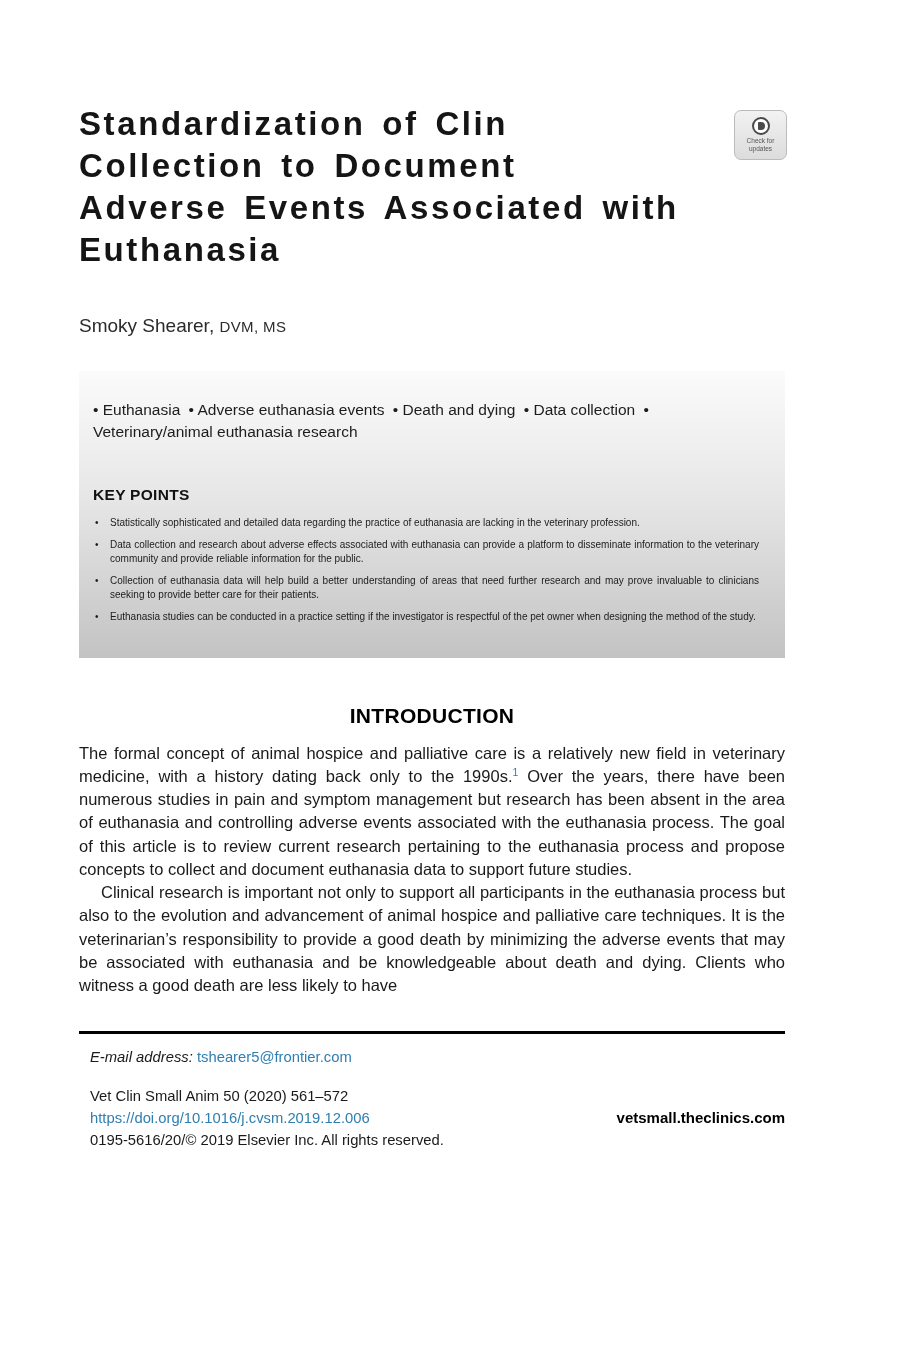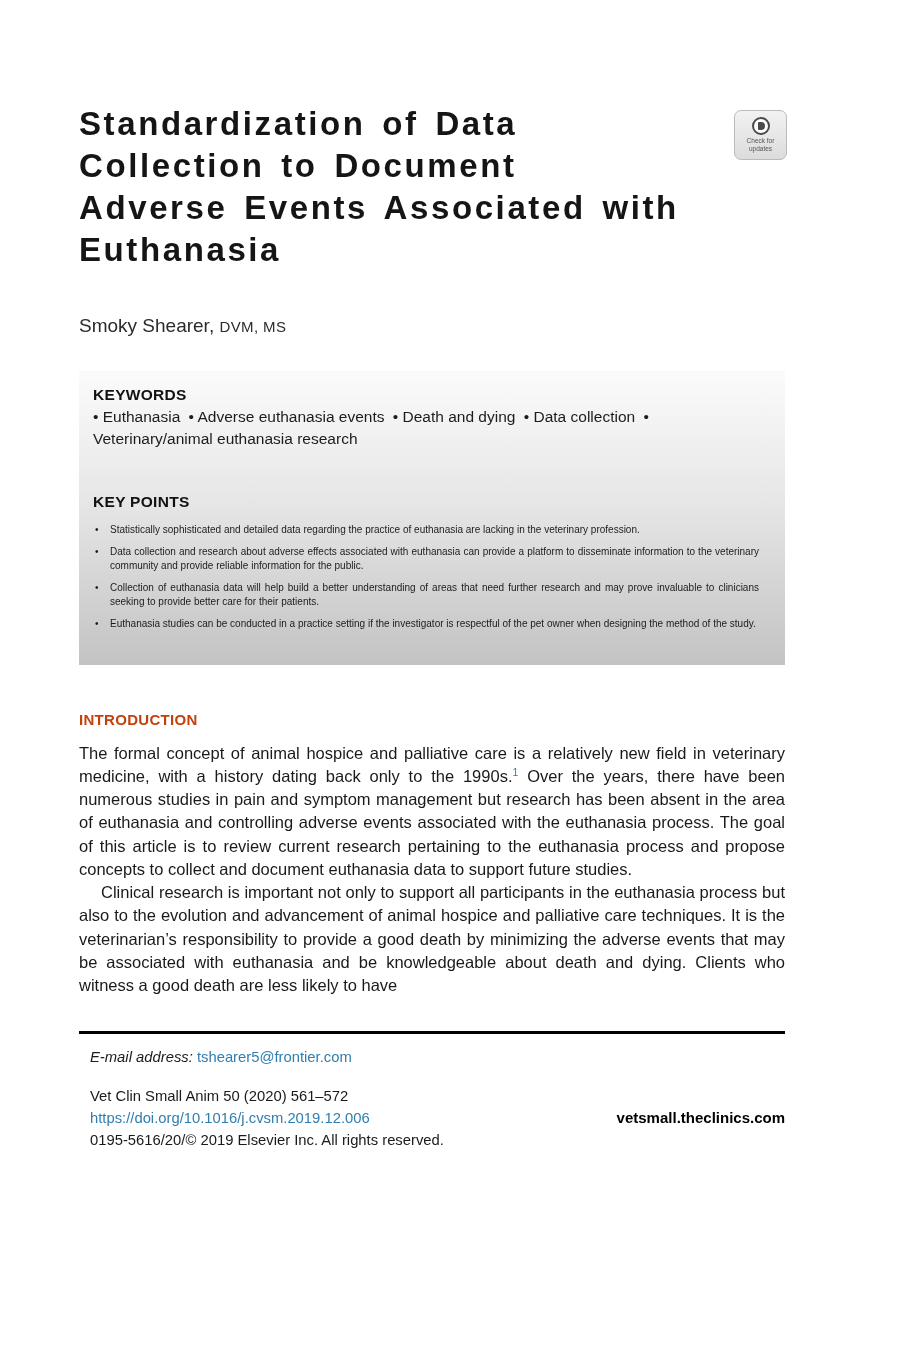--- a/index.html
+++ b/index.html
@@ -90,21 +90,21 @@
     background: linear-gradient(180deg, #fbfbfb 0%, #e6e6e6 45%, #c3c3c3 100%);
     padding: 15px 26px 26px 14px;
   }
   .box-heading {
     font-size: 15.5px;
     font-weight: 700;
     letter-spacing: 0.3px;
     color: #111111;
   }
   .keywords-list {
-    margin-top: 2px;
+    margin-top: 13px;
     font-size: 15.5px;
     line-height: 1.45;
     color: #1c1c1c;
     max-width: 660px;
   }
   .kw-item { white-space: normal; margin-right: 4px; }
   .keypoints-heading { margin-top: 42px; }
   .keypoints-list {
     margin-top: 12px;
     list-style: none;
@@ -121,24 +121,25 @@
   .keypoints-list li::before {
     content: "\2022";
     position: absolute;
     left: 2px;
     top: 0;
   }
 
   
   .section-heading {
     margin-top: 46px;
-    font-size: 15px;
+    font-size: 21px;
     font-weight: 700;
     letter-spacing: 0.3px;
-    color: #c2410c;
+    color: #000000;
+    text-align: center;
   }
   .body-para {
     margin-top: 14px;
     font-size: 16.5px;
     line-height: 1.41;
     text-align: justify;
     color: #1a1a1a;
   }
   .body-para.indent {
     margin-top: 0;
@@ -194,33 +195,32 @@
 <body>
 
 <div class="page">
 
   <div class="check-badge">
     <span class="logo-circle"></span>
     <span class="badge-text">Check for updates</span>
   </div>
 
   <h1 class="title">
-    <div>Standardization of Data</div>
+    <div>Standardization of Clin</div>
     <div>Collection to Document</div>
     <div>Adverse Events Associated with</div>
     <div>Euthanasia</div>
   </h1>
 
   <div class="author-line">
     <span>Smoky Shearer,</span>
     <span class="author-credentials">DVM, MS</span>
   </div>
 
   <div class="points-box">
-    <div class="box-heading">KEYWORDS</div>
     <div class="keywords-list"><span class="kw-item">• Euthanasia</span> <span class="kw-item">• Adverse euthanasia events</span> <span class="kw-item">• Death and dying</span> <span class="kw-item">• Data collection</span> <span class="kw-item">• Veterinary/animal euthanasia research</span> </div>
 
     <div class="box-heading keypoints-heading">KEY POINTS</div>
     <ul class="keypoints-list">
         <li>Statistically sophisticated and detailed data regarding the practice of euthanasia are lacking in the veterinary profession.</li>
         <li>Data collection and research about adverse effects associated with euthanasia can provide a platform to disseminate information to the veterinary community and provide reliable information for the public.</li>
         <li>Collection of euthanasia data will help build a better understanding of areas that need further research and may prove invaluable to clinicians seeking to provide better care for their patients.</li>
         <li>Euthanasia studies can be conducted in a practice setting if the investigator is respectful of the pet owner when designing the method of the study.</li>
       </ul>
   </div>

